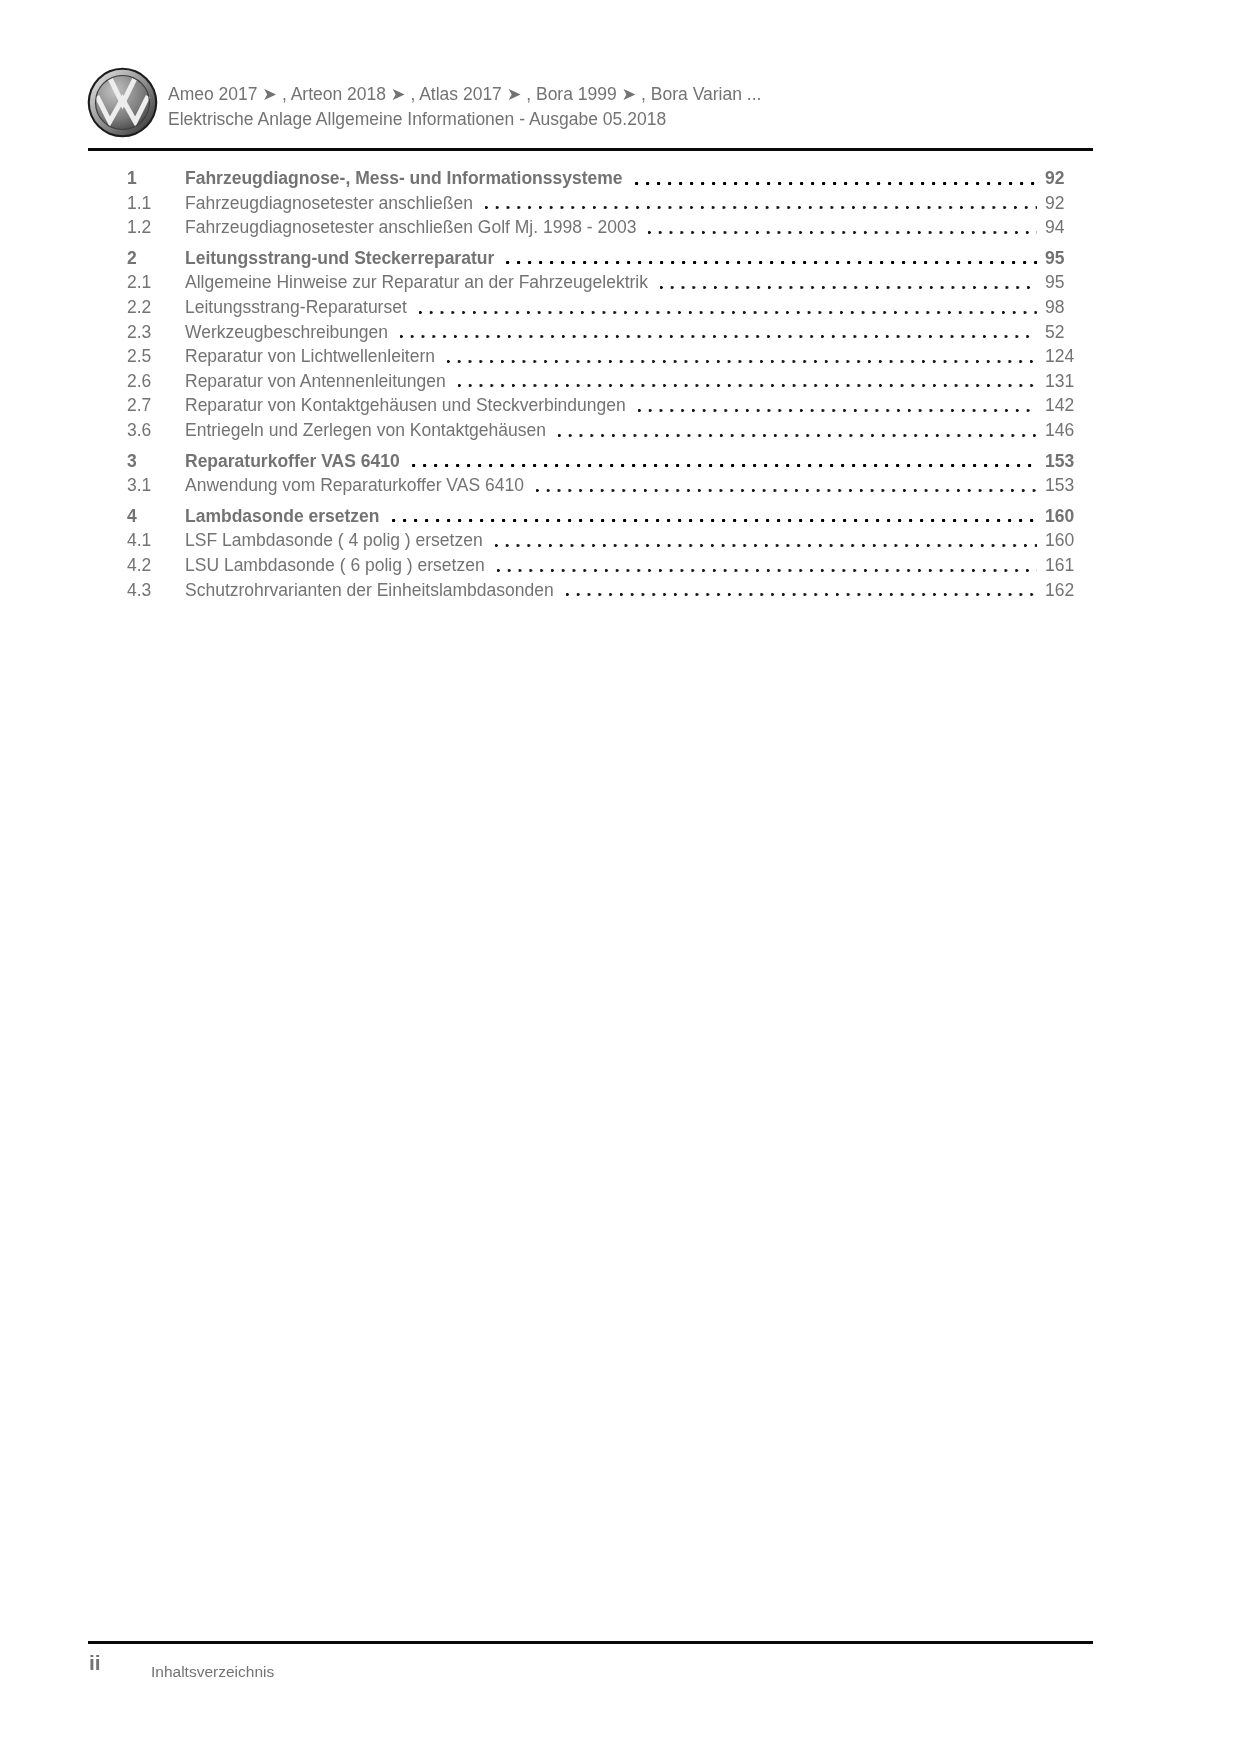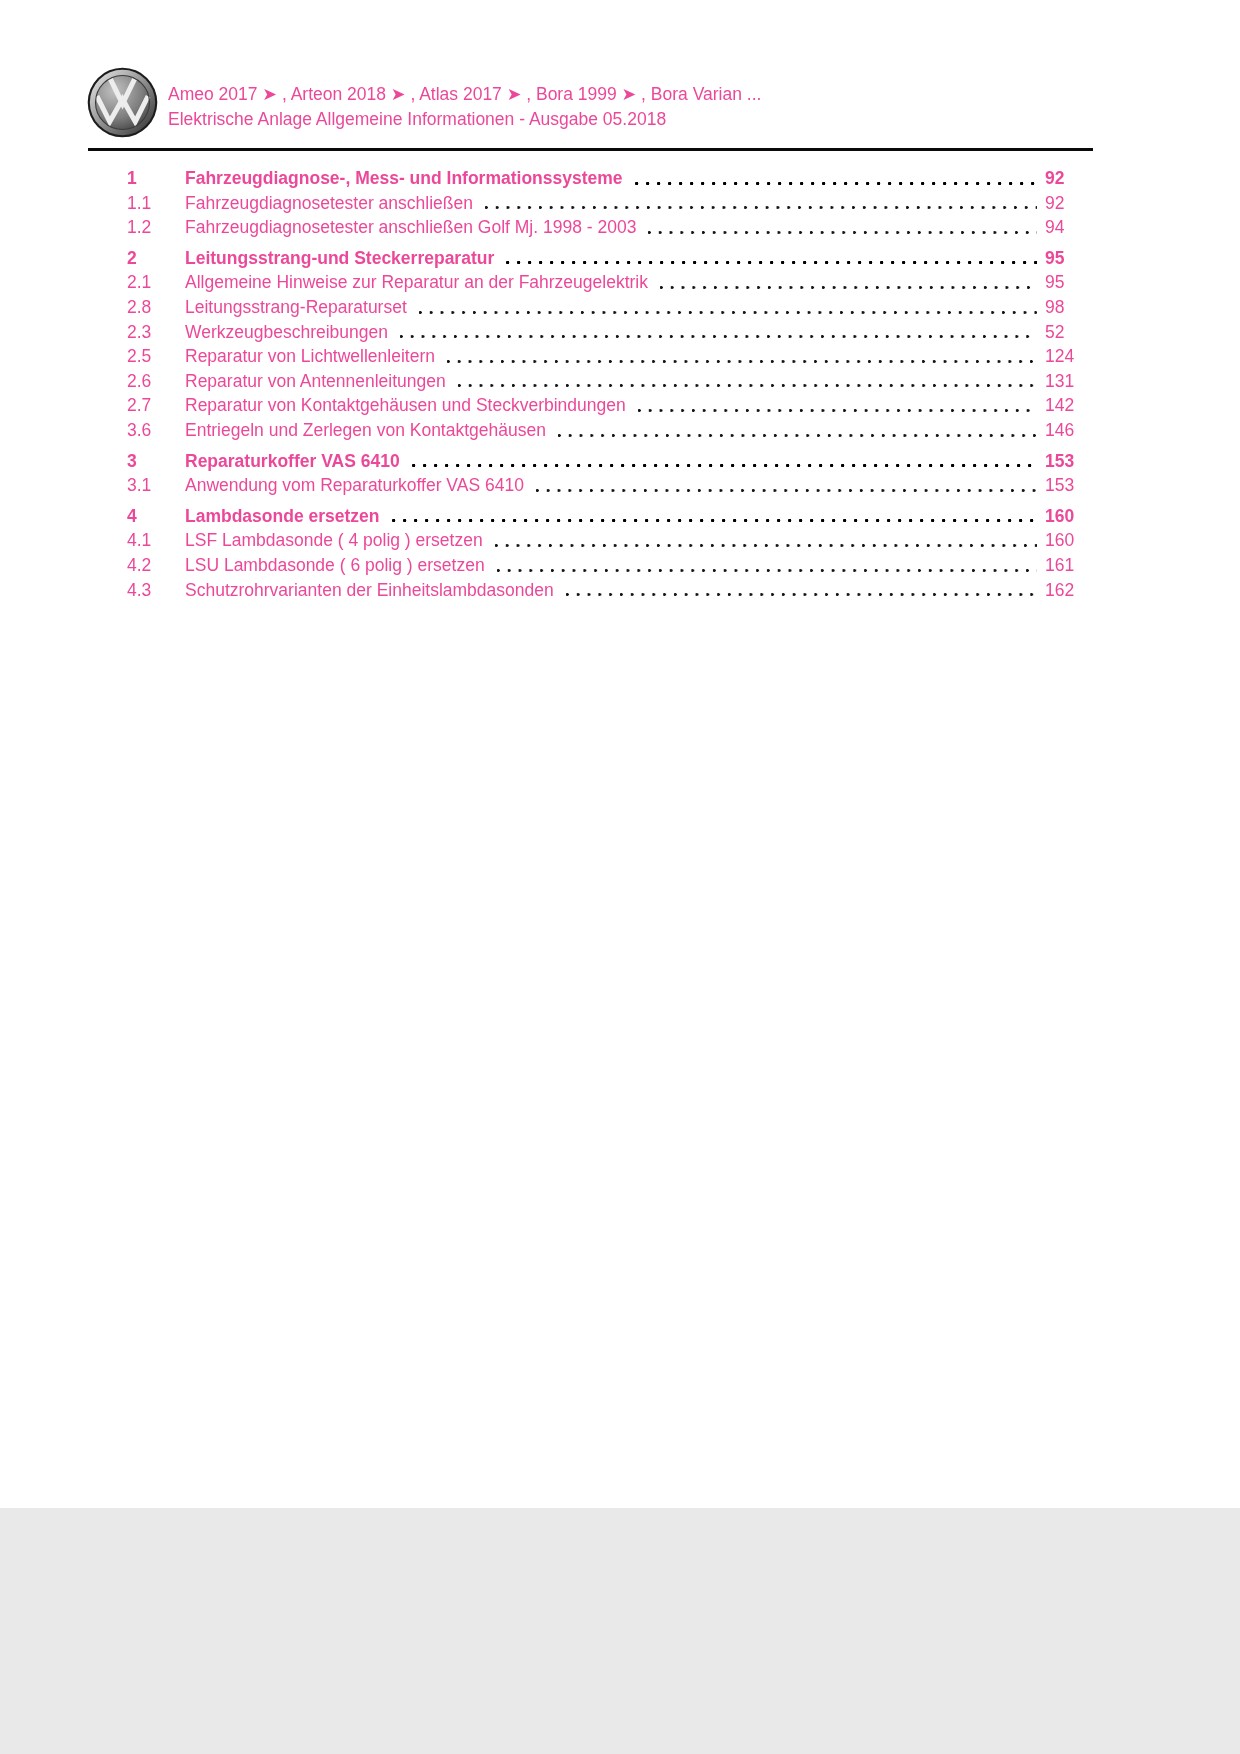--- a/index.html
+++ b/index.html
@@ -1,23 +1,23 @@
 <!DOCTYPE html>
 <html><head>
 <meta charset="utf-8">
 <style>
   html, body { margin: 0; padding: 0; background: #e9e9e9; }
   .page {
     position: relative;
     width: 1240px;
-    height: 1508px;
+    height: 1754px;
     margin: 0 auto;
     background: #ffffff;
     font-family: "Liberation Sans", sans-serif;
-    color: #ec4899;
+    color: #737373;
     overflow: hidden;
   }
 
   
   .logo {
     position: absolute;
     left: 87px;
     top: 67px;
     width: 71px;
     height: 71px;
@@ -166,21 +166,21 @@
       <span class="leader"></span>
       <span class="pg">95</span>
     </li>
       <li class="toc-row">
       <span class="num">2.1</span>
       <span class="title">Allgemeine Hinweise zur Reparatur an der Fahrzeugelektrik</span>
       <span class="leader"></span>
       <span class="pg">95</span>
     </li>
       <li class="toc-row">
-      <span class="num">2.8</span>
+      <span class="num">2.2</span>
       <span class="title">Leitungsstrang-Reparaturset</span>
       <span class="leader"></span>
       <span class="pg">98</span>
     </li>
       <li class="toc-row">
       <span class="num">2.3</span>
       <span class="title">Werkzeugbeschreibungen</span>
       <span class="leader"></span>
       <span class="pg">52</span>
     </li>

